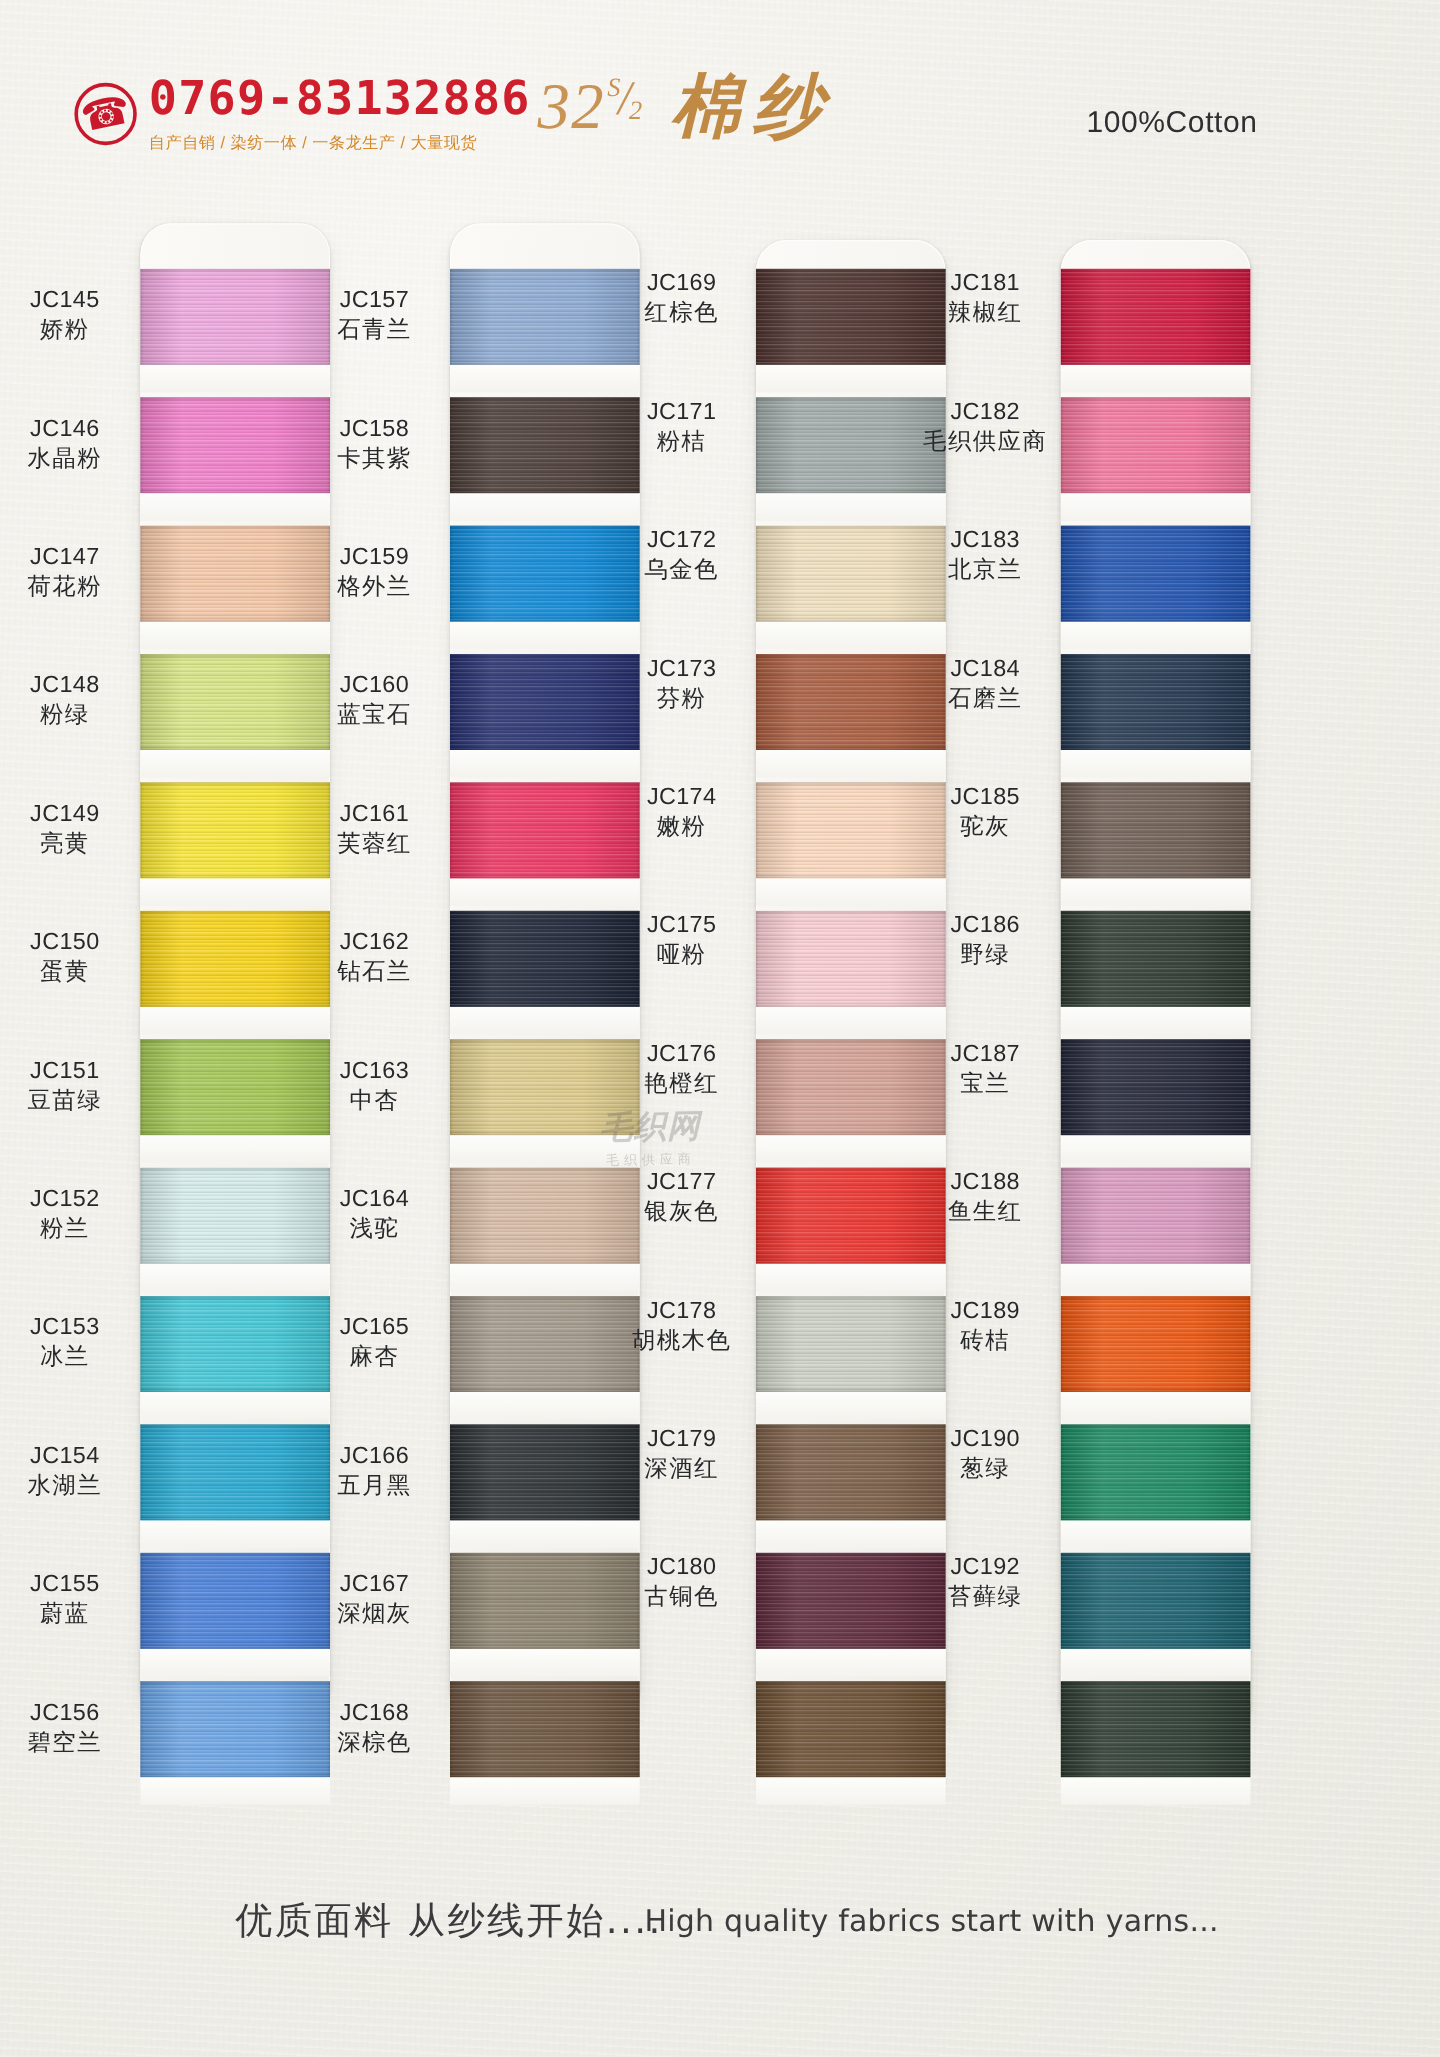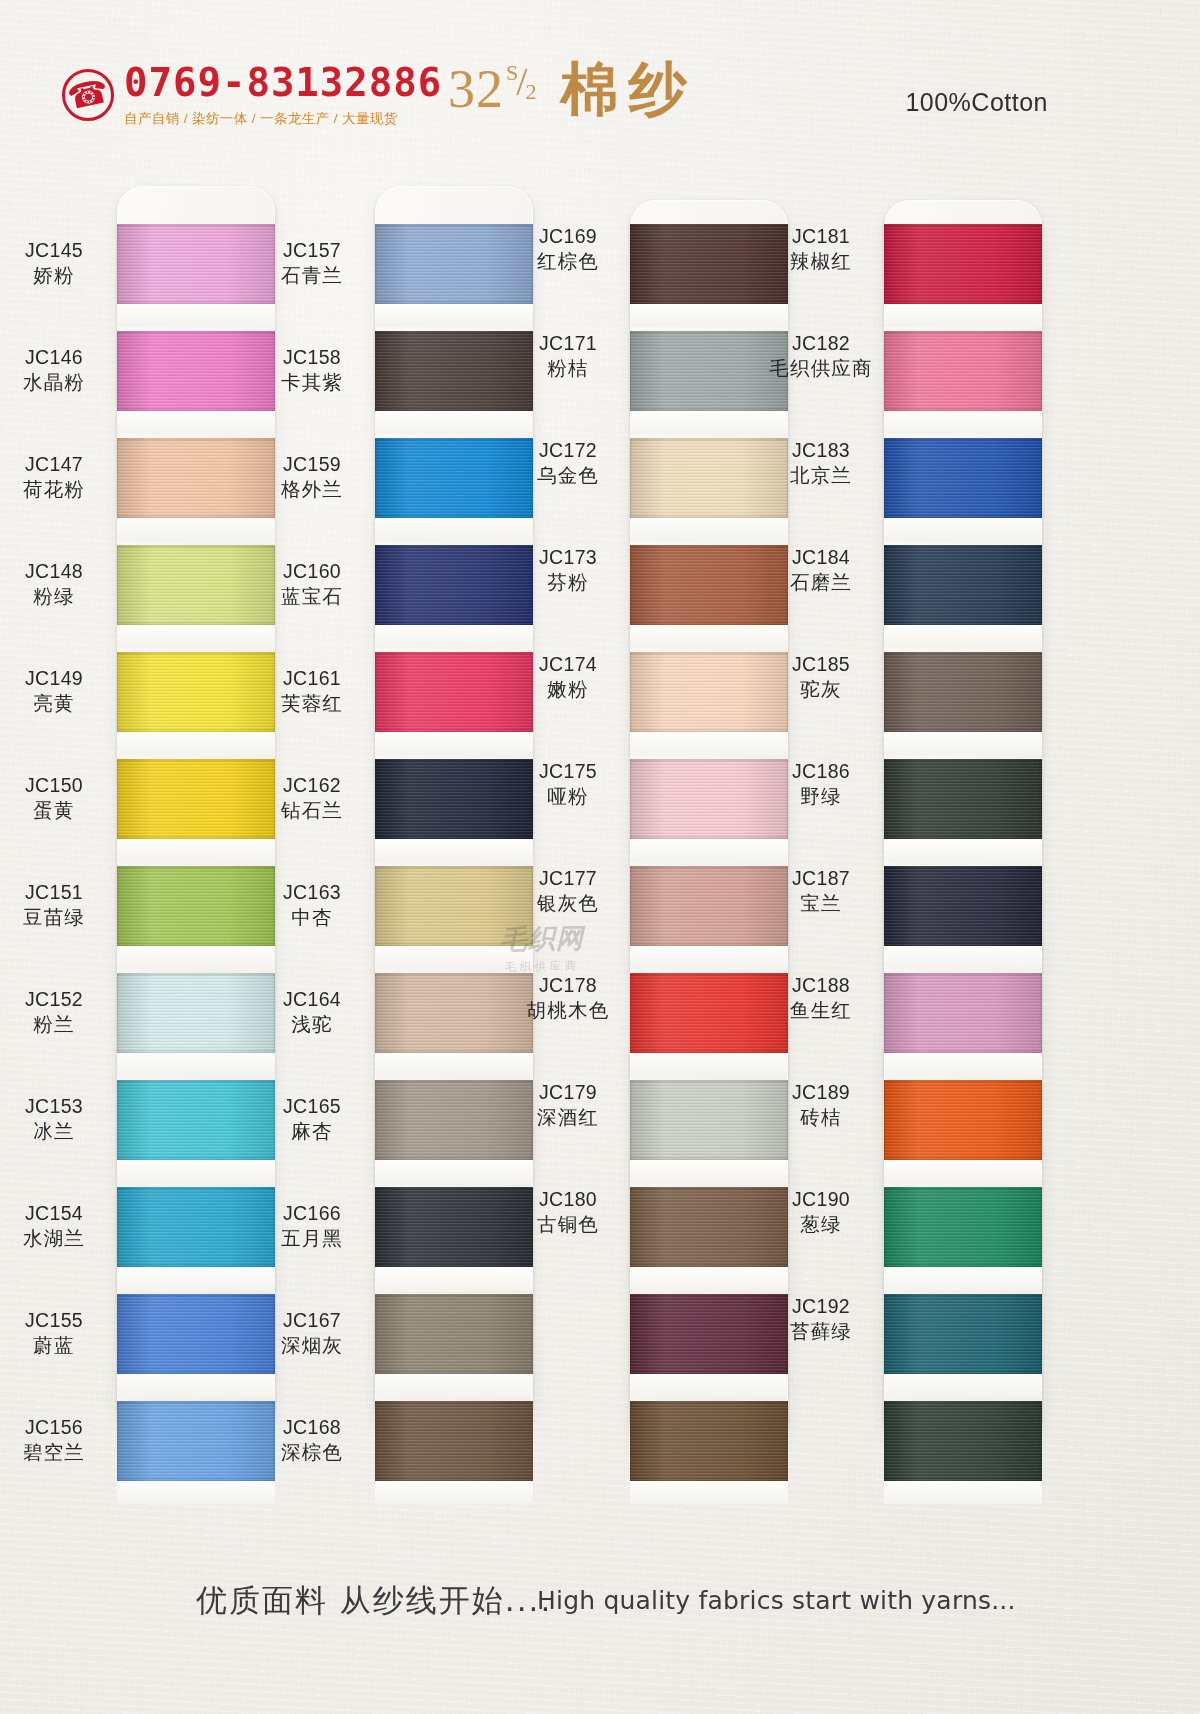--- a/index.html
+++ b/index.html
@@ -44,21 +44,21 @@
   .phone-number {
     font-family: "DejaVu Sans Mono", monospace;
     font-size: 39px; font-weight: bold; color: #cf1f2d;
     letter-spacing: 1px; line-height: 1.05;
   }
   .phone-tagline {
     font-size: 13.5px; color: #d4892b; margin-top: 6px;
     letter-spacing: 0.4px; white-space: nowrap;
   }
 
-  .title-block { position: absolute; left: 448px; top: 60px; display: flex; align-items: center; }
+  .title-block { position: absolute; left: 448px; top: 60px; display: flex; align-items: center; font-style: italic; }
   .count-num {
     font-family: "Liberation Serif", "DejaVu Serif", serif;
     font-size: 54px; color: #c89354; letter-spacing: 1px; line-height: 1;
   }
   .count-frac {
     display: inline-flex; align-items: center;
     font-family: "Liberation Serif", "DejaVu Serif", serif;
     color: #c89354; font-size: 26px; line-height: 1;
     margin: -14px 0 0 2px;
   }
@@ -521,20 +521,24 @@
         </div>
         <div class="lbl">
           <div class="code">JC174</div>
           <div class="name">嫩粉</div>
         </div>
         <div class="lbl">
           <div class="code">JC175</div>
           <div class="name">哑粉</div>
         </div>
         <div class="lbl">
+          <div class="code">JC176</div>
+          <div class="name">艳橙红</div>
+        </div>
+        <div class="lbl">
           <div class="code">JC177</div>
           <div class="name">银灰色</div>
         </div>
         <div class="lbl">
           <div class="code">JC178</div>
           <div class="name">胡桃木色</div>
         </div>
         <div class="lbl">
           <div class="code">JC179</div>
           <div class="name">深酒红</div>

